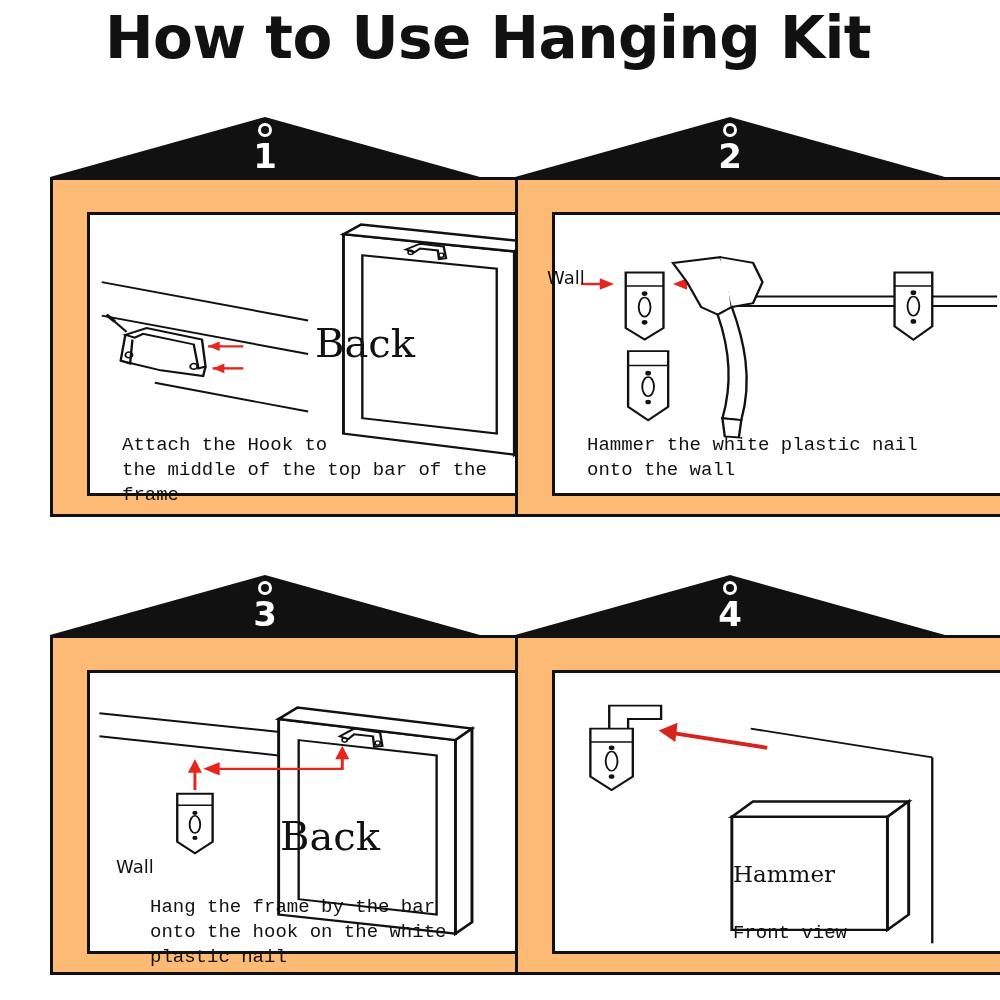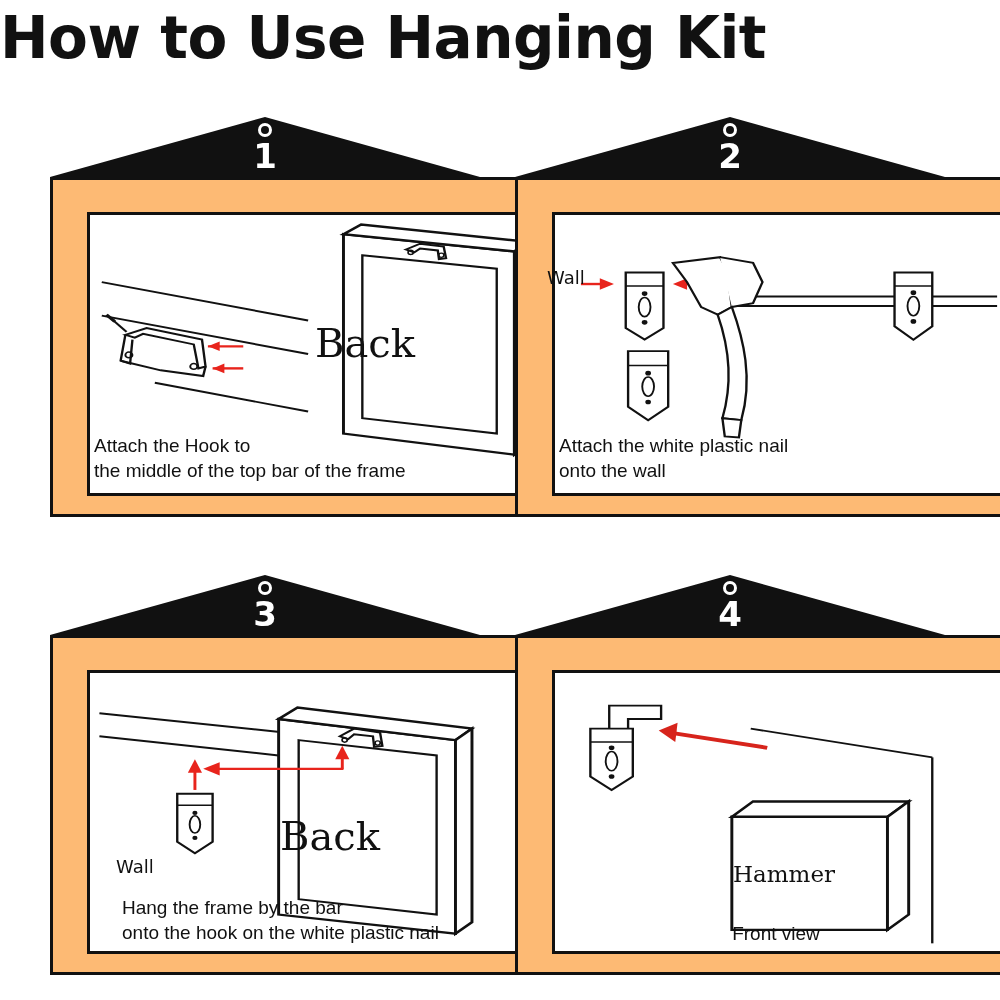--- a/index.html
+++ b/index.html
@@ -13,21 +13,21 @@
     font-family: "DejaVu Sans", sans-serif;
     color: #111111;
     overflow: hidden;
     position: relative;
   }
   #page-title {
     position: absolute;
     top: 4px;
     left: 0;
     width: 976px;
-    text-align: left;
+    text-align: center;
     font-size: 58px;
     font-weight: bold;
     letter-spacing: -0.5px;
     font-family: "DejaVu Sans", sans-serif;
     color: #111111;
   }
   .panel {
     position: absolute;
     width: 430px;
     height: 400px;
@@ -84,26 +84,26 @@
     background: transparent;
   }
   .step-num {
     font-size: 34px;
     font-weight: bold;
     line-height: 34px;
     font-family: "DejaVu Sans", sans-serif;
   }
   .caption {
     position: absolute;
-    left: 4px;
+    left: 32px;
     right: 10px;
     font-size: 19px;
     line-height: 25px;
     color: #111;
-    font-family: Liberation Sans, sans-serif;
+    font-family: Liberation Mono, monospace;
     white-space: pre-line;
   }
   .art {
     position: absolute;
     left: 0; top: 0;
     width: 100%;
     height: 100%;
     pointer-events: none;
   }
   .lbl {
@@ -213,21 +213,21 @@
         <circle cx="79" cy="165" r="2.4" fill="#111"></circle>
         <circle cx="79" cy="195" r="2.4" fill="#111"></circle>
 
         <path d="M288 60 L320 60 L320 116 L304 130 L288 116 Z" fill="#fff" stroke="#111" stroke-width="2"></path>
         <line x1="288" y1="74" x2="320" y2="74" stroke="#111" stroke-width="1.6"></line>
         <ellipse cx="304" cy="95" rx="5" ry="10" fill="none" stroke="#111" stroke-width="1.6"></ellipse>
         <circle cx="304" cy="81" r="2.4" fill="#111"></circle>
         <circle cx="304" cy="111" r="2.4" fill="#111"></circle>
       </svg>
       <div class="lbl" style="left:-8px; top:52px;">Wall</div>
-      <div class="caption" style="top:218px;">Attach the white plastic nail
+      <div class="caption" style="top:218px;">Hammer the white plastic nail
 onto the wall</div>
     </div>
   </div>
 </div>
 
 <div class="panel panel-3">
   <svg class="roof" viewBox="0 0 430 65" preserveAspectRatio="none">
     <polygon points="215,0 430,60 430,65 0,65 0,60" fill="#111111"></polygon>
   </svg>
   <div class="step-badge">

